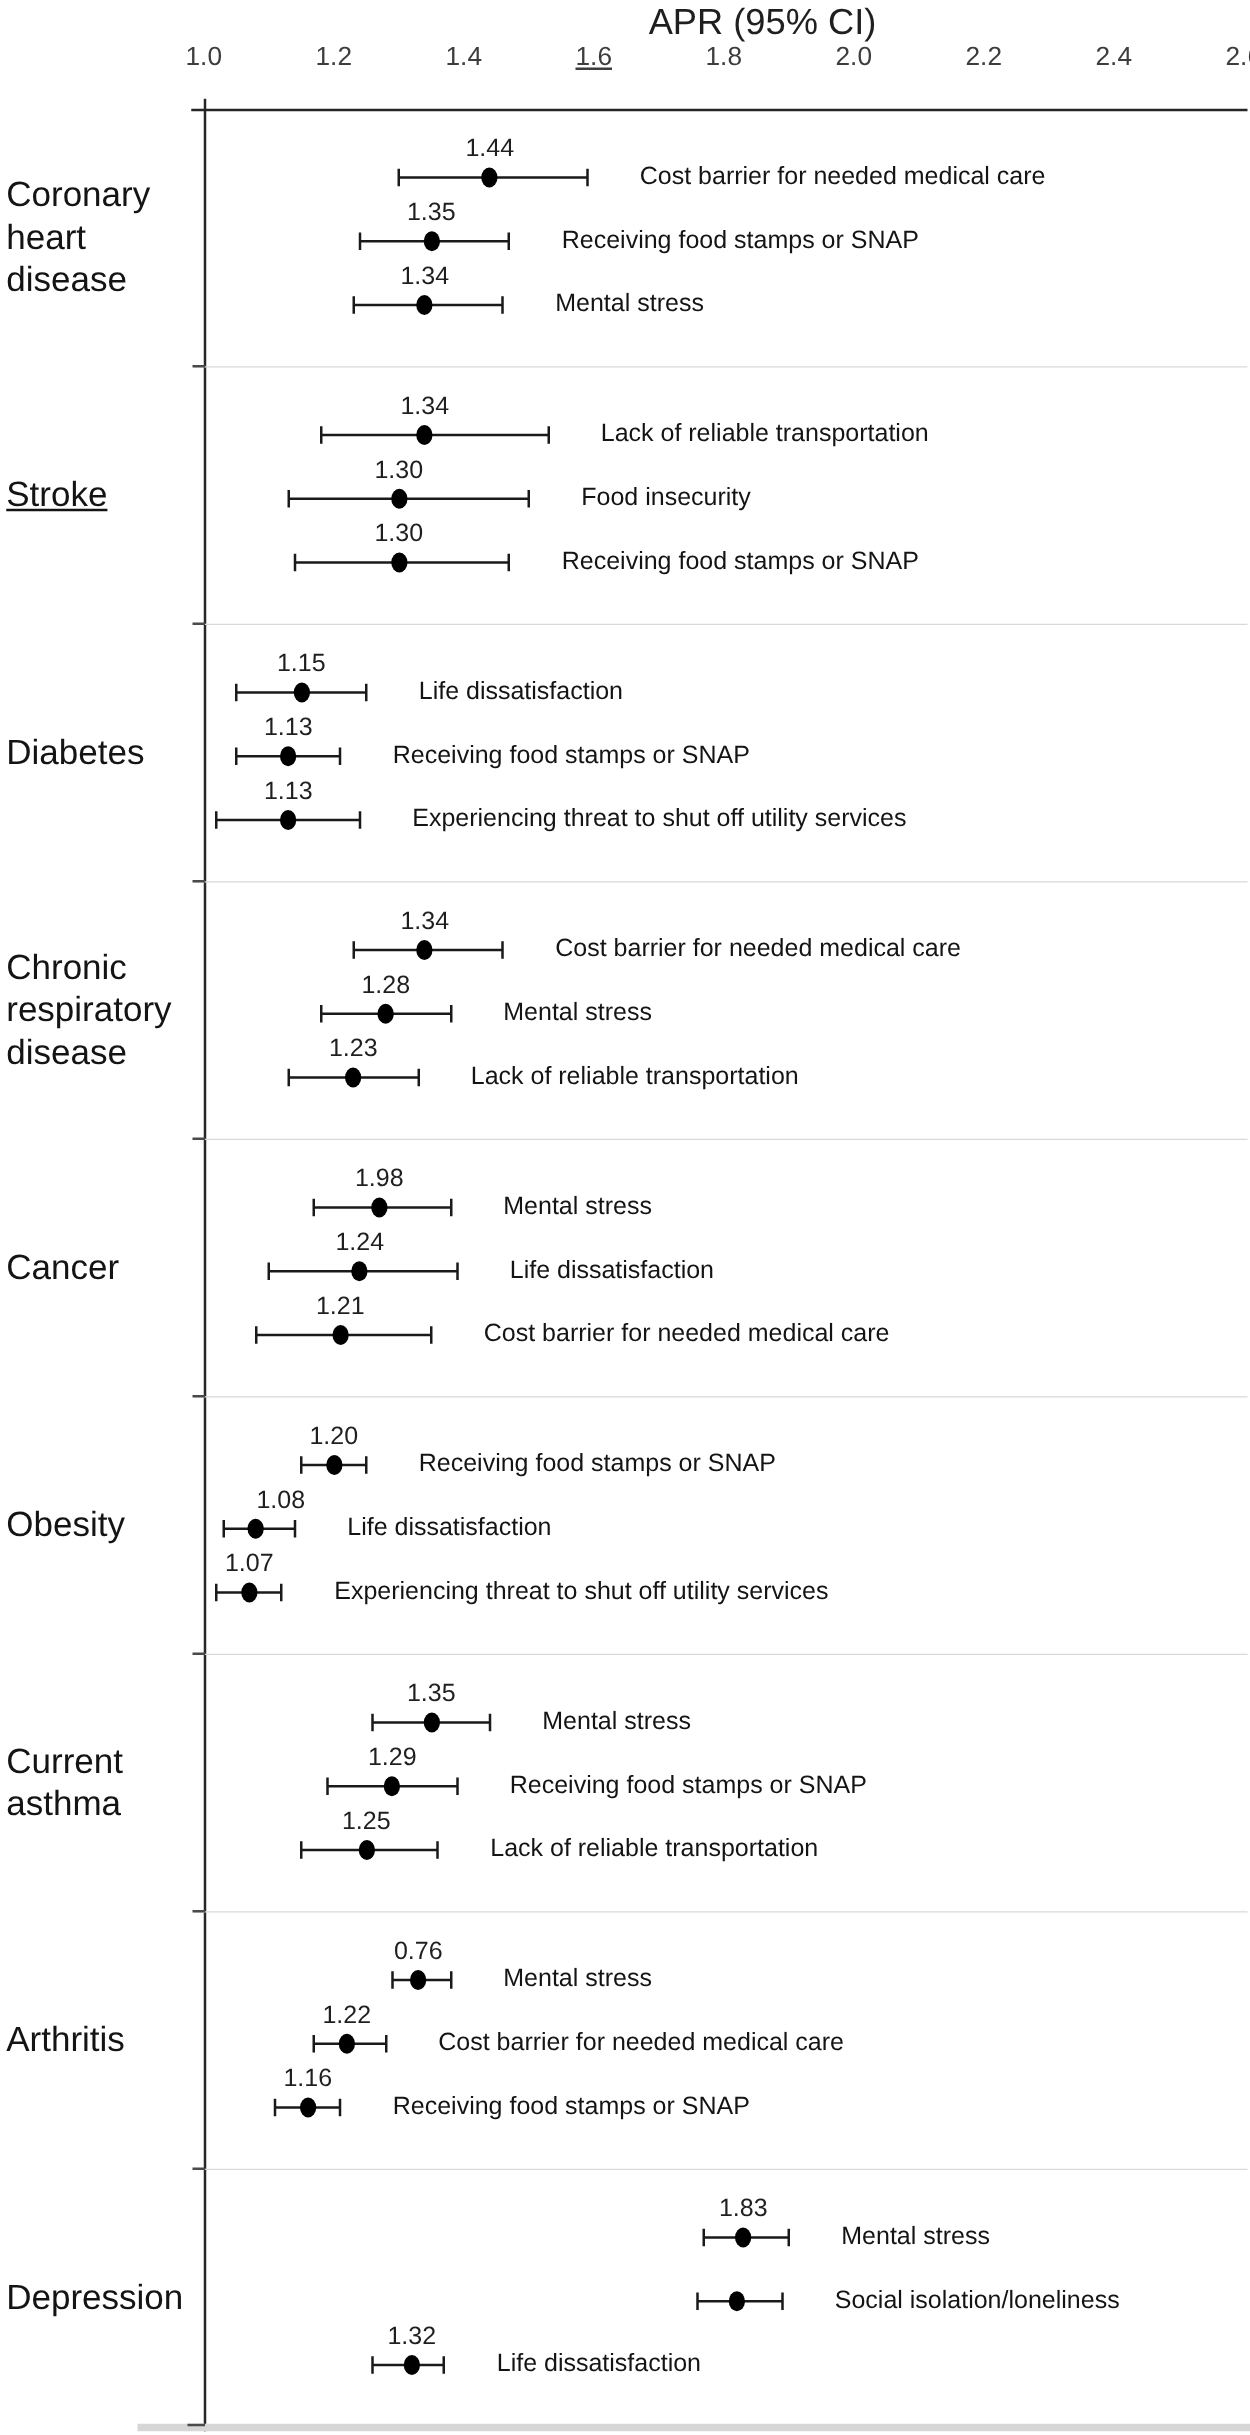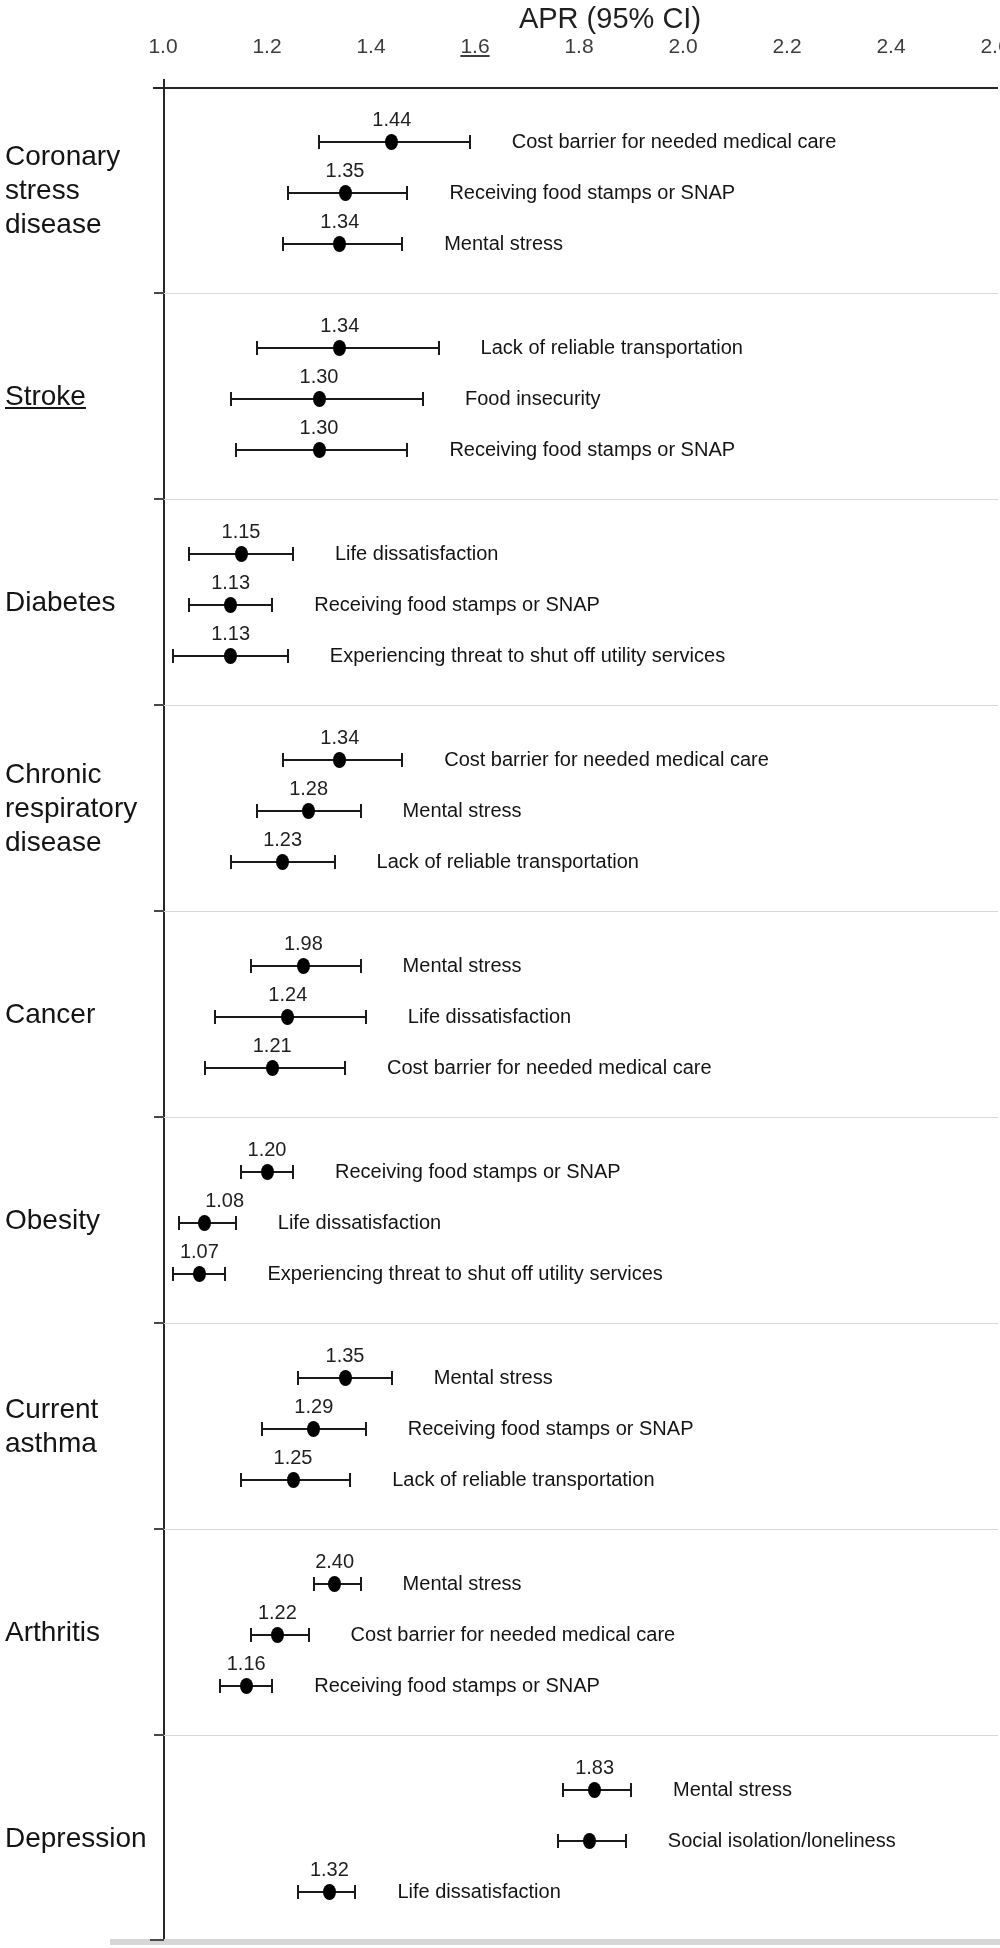--- a/index.html
+++ b/index.html
@@ -181,21 +181,21 @@
       <div class="abs ci-line" style="left: 241px; top: 1479px; width: 109.2px;"></div>
       <div class="abs ci-cap" style="left: 240px; top: 1473px;"></div>
       <div class="abs ci-cap" style="left: 349.2px; top: 1473px;"></div>
       <div class="abs dot" style="left: 286.5px; top: 1472px;"></div>
       <div class="abs value-label" style="left: 253px; top: 1446px; width: 80px;">1.25</div>
       <div class="abs factor-label" style="left: 392.2px; top: 1468px;">Lack of reliable transportation</div>
       <div class="abs ci-line" style="left: 313.8px; top: 1583px; width: 46.8px;"></div>
       <div class="abs ci-cap" style="left: 312.8px; top: 1577px;"></div>
       <div class="abs ci-cap" style="left: 359.6px; top: 1577px;"></div>
       <div class="abs dot" style="left: 328.1px; top: 1576px;"></div>
-      <div class="abs value-label" style="left: 294.6px; top: 1550px; width: 80px;">2.40</div>
+      <div class="abs value-label" style="left: 294.6px; top: 1550px; width: 80px;">0.76</div>
       <div class="abs factor-label" style="left: 402.6px; top: 1572px;">Mental stress</div>
       <div class="abs ci-line" style="left: 251.4px; top: 1634px; width: 57.2px;"></div>
       <div class="abs ci-cap" style="left: 250.4px; top: 1628px;"></div>
       <div class="abs ci-cap" style="left: 307.6px; top: 1628px;"></div>
       <div class="abs dot" style="left: 270.9px; top: 1627px;"></div>
       <div class="abs value-label" style="left: 237.4px; top: 1601px; width: 80px;">1.22</div>
       <div class="abs factor-label" style="left: 350.6px; top: 1623px;">Cost barrier for needed medical care</div>
       <div class="abs ci-line" style="left: 220.2px; top: 1685px; width: 52px;"></div>
       <div class="abs ci-cap" style="left: 219.2px; top: 1679px;"></div>
       <div class="abs ci-cap" style="left: 271.2px; top: 1679px;"></div>
@@ -217,21 +217,21 @@
       <div class="abs ci-line" style="left: 298.2px; top: 1891px; width: 57.2px;"></div>
       <div class="abs ci-cap" style="left: 297.2px; top: 1885px;"></div>
       <div class="abs ci-cap" style="left: 354.4px; top: 1885px;"></div>
       <div class="abs dot" style="left: 322.9px; top: 1884px;"></div>
       <div class="abs value-label" style="left: 289.4px; top: 1858px; width: 80px;">1.32</div>
       <div class="abs factor-label" style="left: 397.4px; top: 1880px;">Life dissatisfaction</div>
     </div>
   <div id="groups">
       <div class="abs group-label" style="left: 5px; top: 139px; width: 150px;">
         <div>Coronary</div>
-        <div>stress</div>
+        <div>heart</div>
         <div>disease</div>
       </div>
       <div class="abs group-label" style="left: 5px; top: 379px; width: 150px; text-decoration: underline;">
         <div>Stroke</div>
       </div>
       <div class="abs group-label" style="left: 5px; top: 585px; width: 150px;">
         <div>Diabetes</div>
       </div>
       <div class="abs group-label" style="left: 5px; top: 757px; width: 150px;">
         <div>Chronic</div>

